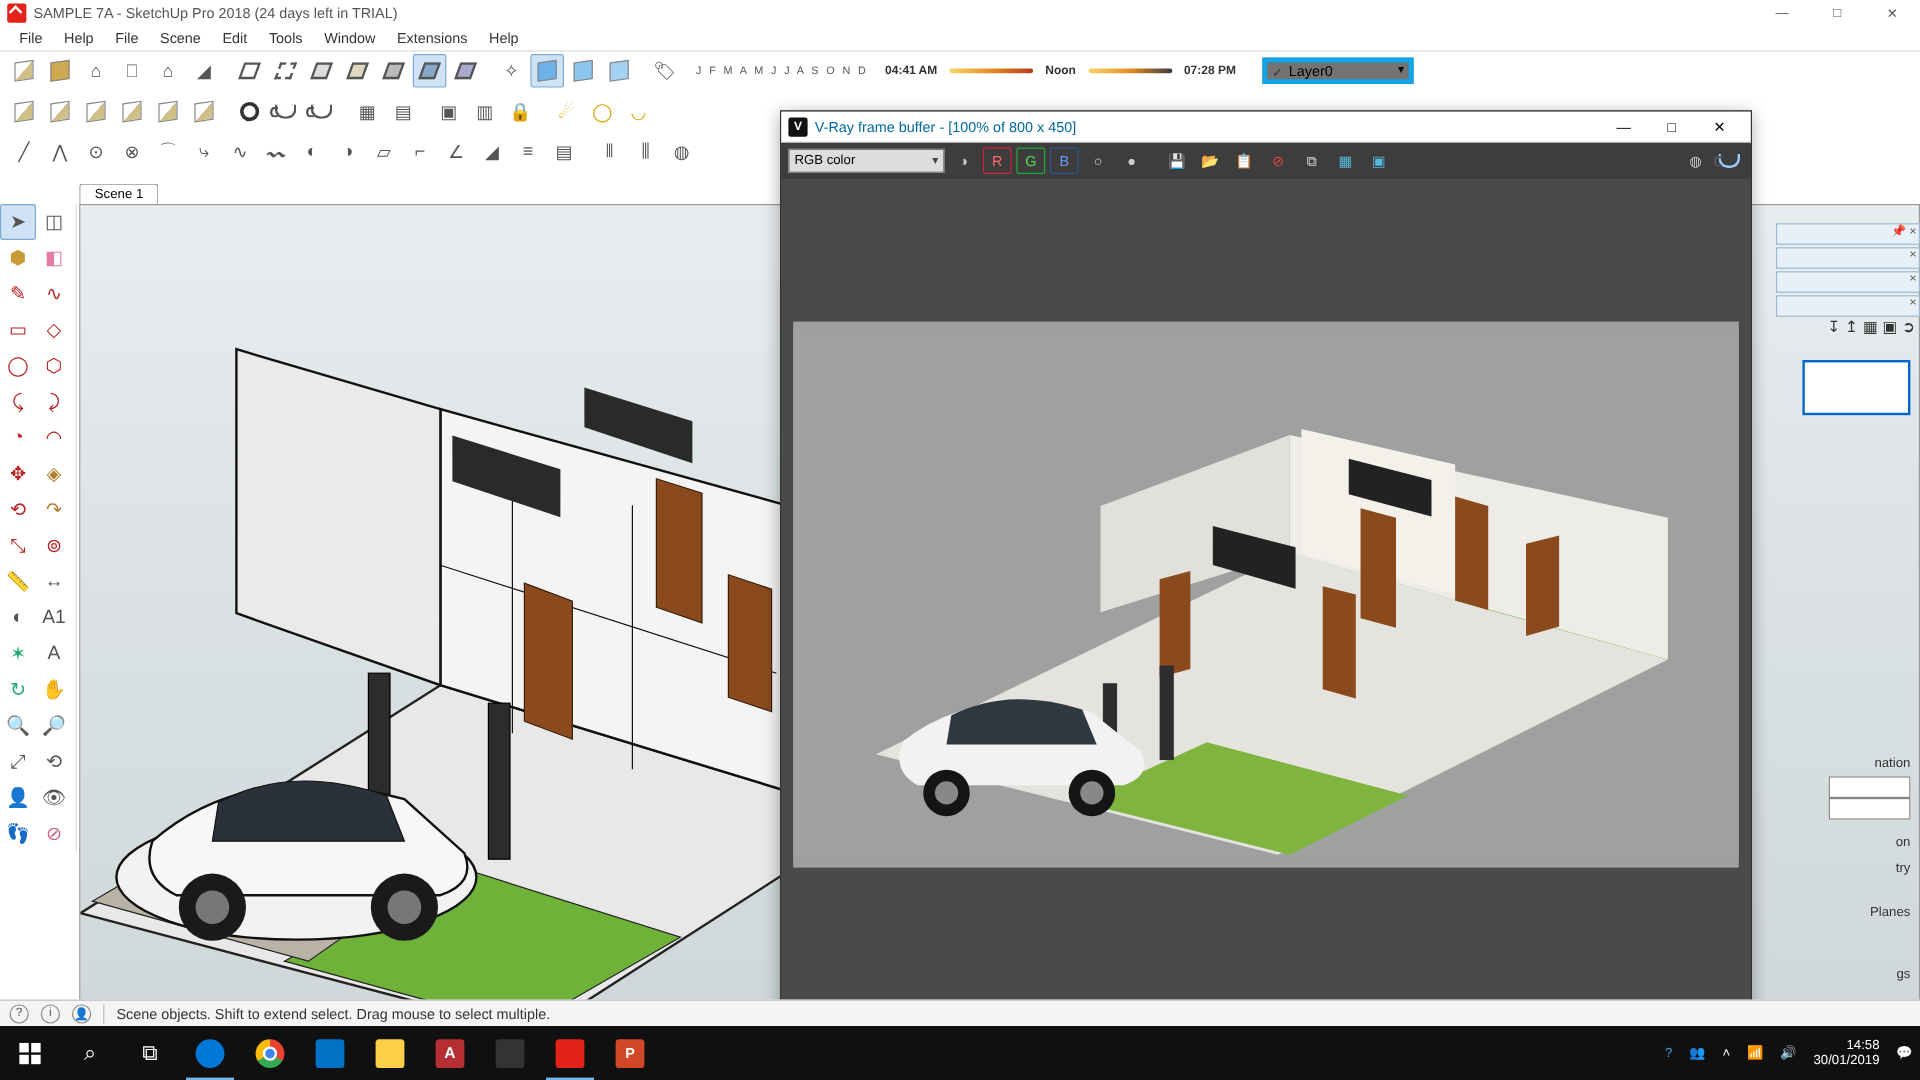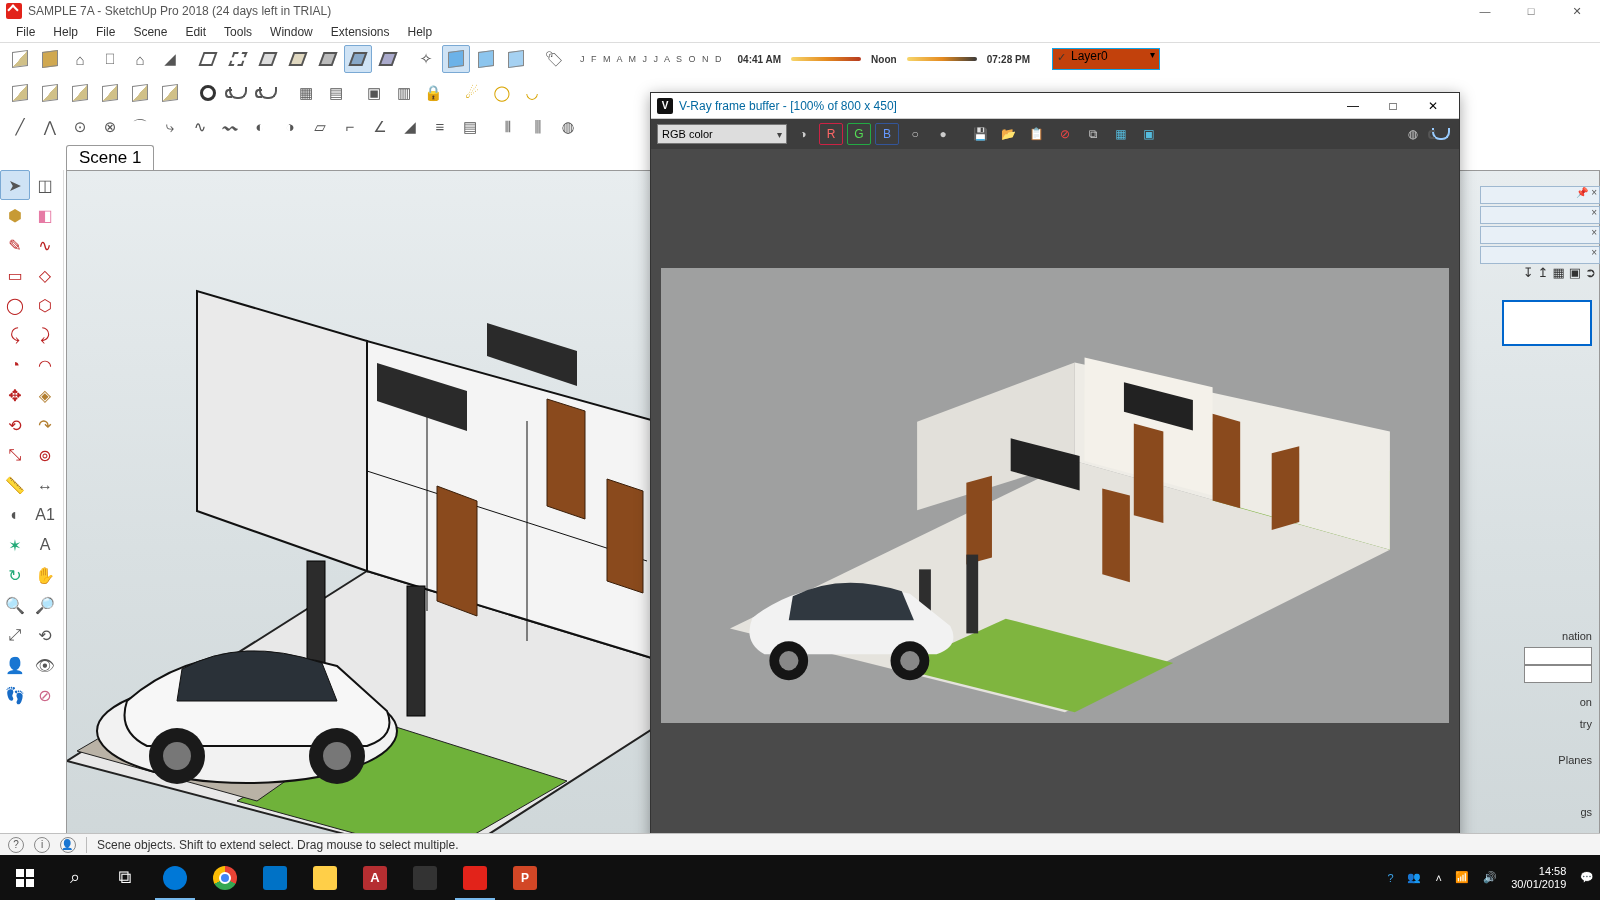--- a/index.html
+++ b/index.html
@@ -20,31 +20,31 @@
 
 .toolbar-row { height:34px; display:flex; align-items:center; padding:0 6px; gap:2px; background:#fff; border-bottom:1px solid transparent; position:relative;}
 .tool-btn { width:28px; height:28px; display:flex; align-items:center; justify-content:center; border:1px solid transparent; border-radius:2px; color:#555; font-size:15px; }
 .tool-sep { width:6px; height:28px; }
 
 
 .shadow-bar { display:flex; align-items:center; gap:0; margin-left:6px; }
 .month-letters { display:flex; font-size:9px; color:#555; letter-spacing:2px; padding:0 4px;}
 .shadow-track { height:4px; width:70px; background:linear-gradient(to right,#f7d66a,#e58b20,#b63a1f); border-radius:2px; margin:0 4px;}
 .shadow-time { font-size:10px; font-weight:bold; color:#333; padding:0 6px;}
-.layer-select { margin-left:14px; width:108px; height:22px; border:1px solid #0ea5e9; font-size:12px; padding-left:18px; position:relative; background:#c2410c;}
+.layer-select { margin-left:14px; width:126px; height:22px; border:4px solid #0ea5e9; font-size:12px; padding-left:18px; position:relative; background:#737373;}
 .layer-select::before{content:"✓"; position:absolute; left:4px; top:2px; font-size:11px; color:#333;}
 
 
 .left-toolbox { position:absolute; left:0; top:170px; width:64px; background:#fff; border-right:1px solid #ddd; display:flex; flex-direction:column; }
 .left-toolbox .tool-pair { display:flex; }
 .left-toolbox .tool-btn { width:30px; height:30px; font-size:16px; }
 
 
 .scene-tabs { position:absolute; left:66px; top:150px; height:20px; display:flex; align-items:flex-end; }
-.scene-tab { background:#fff; border:1px solid #999; border-bottom:none; padding:2px 12px; font-size:17px; border-radius:3px 3px 0 0; }
+.scene-tab { background:#fff; border:1px solid #999; border-bottom:none; padding:2px 12px; font-size:11px; border-radius:3px 3px 0 0; }
 
 
 .viewport { position:absolute; left:66px; top:170px; right:0; bottom:45px; background:linear-gradient(#e8edef 0%, #d9e0e2 55%, #cfd7d9 100%); border:1px solid #999; overflow:hidden; }
 .viewport svg { position:absolute; left:-60px; top:-30px; }
 
 
 .fb-window { position:absolute; left:650px; top:92px; width:810px; height:766px; background:#4a4a4a; border:1px solid #333; box-shadow:0 3px 14px rgba(0,0,0,.35); }
 .fb-title { height:26px; background:#fff; display:flex; align-items:center; padding:0 6px; border-bottom:1px solid #ccc; }
 .fb-title .fb-icon { width:16px; height:16px; background:#111; border-radius:2px; margin-right:6px; display:flex;align-items:center;justify-content:center;color:#fff;font-size:10px;font-weight:bold;}
 .fb-title .fb-text { font-size:12px; color:#0369a1; }

